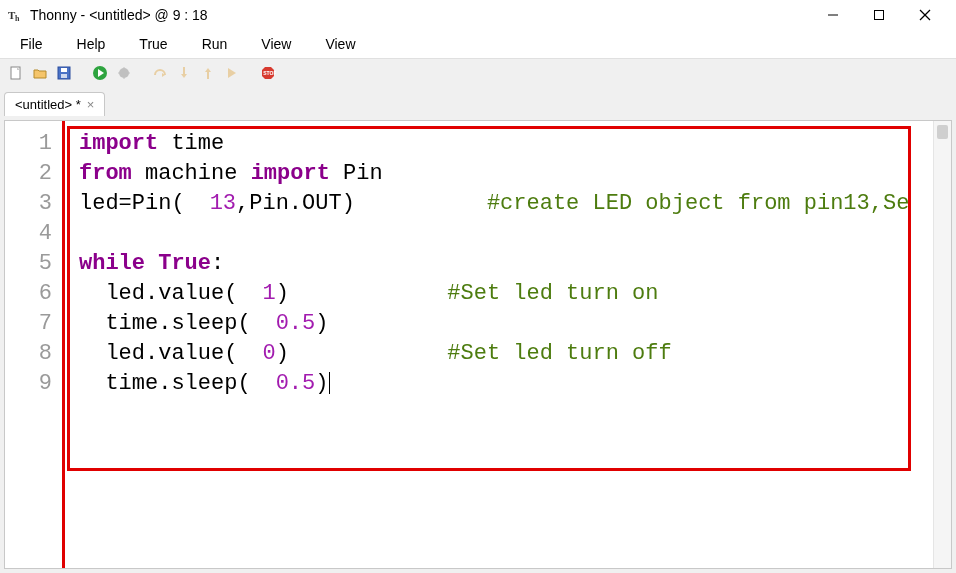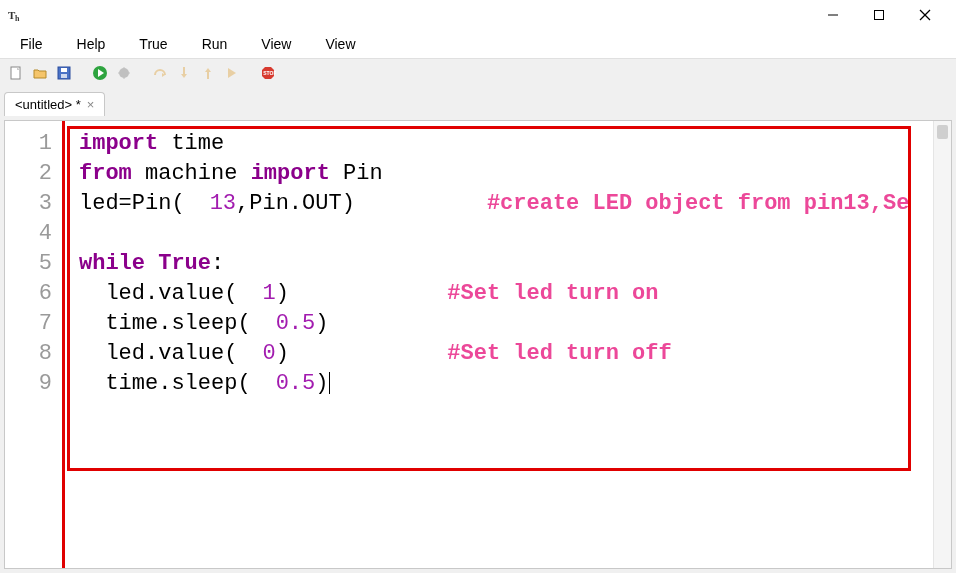--- a/index.html
+++ b/index.html
@@ -21,36 +21,37 @@
   .tab { background: #fff; border: 1px solid #c8c8c8; border-bottom: none; border-radius: 4px 4px 0 0; padding: 4px 10px; display:flex; align-items:center; gap:6px; font-size: 13px; justify-content: flex-end; }
   .tab .closex { color:#888; font-size:13px; line-height:1; }
   .editor-wrap { position: relative; background:#f0f0f0; height: calc(573px - 30px - 28px - 28px - 30px); padding: 4px; }
   .editor { background:#fff; border:1px solid #c8c8c8; height:100%; position:relative; overflow:hidden; }
   .code-area { display:flex; font-family: "Consolas","Courier New", monospace; font-size: 22px; line-height: 30px; height:100%; }
   .gutter { width: 60px; text-align:right; color:#9a9a9a; padding: 8px 10px 8px 4px; user-select:none; border-right: 3px solid #e00000; }
   .codecol { padding: 8px 8px 8px 14px; white-space: pre; color:#000; flex:1; overflow:hidden; }
   .kw { color:#8b008b; font-weight:bold;margin-top:43px; }
   .mod { color:#000; }
   .num { color:#a21caf;margin-left:25px; }
-  .cmt { color:#ec4899;font-weight:bold; }
+  .cmt { color:#4d7c0f; }
   .cursor { display:inline-block; width:1px; height:22px; background:#000; vertical-align:middle; margin-left:1px; }
   .scrollbar { position:absolute; right:0; top:0; width:18px; height:100%; background:#f5f5f5; border-left:1px solid #e5e5e5; }
   .scrollbar .thumb { position:absolute; top:4px; left:3px; right:3px; height:14px; background:#cfcfcf; border-radius:2px; }
   .redframe { position:absolute; left:62px; top:5px; right:40px; height:345px; border:3px solid #e00000; pointer-events:none; }
 </style>
 </head>
 <body>
 
 <div class="titlebar">
   <span class="icon">
     <svg width="16" height="16" viewBox="0 0 16 16">
         <text x="0" y="12" font-size="11" font-family="serif" fill="#333">T</text>
         <text x="7" y="14" font-size="8" font-family="serif" fill="#333">h</text>
       </svg>
   </span>
+  <span class="title">Thonny  -  &lt;untitled&gt;  @  9 : 18</span>
   <span class="spacer"></span>
   <span class="winbtn">
     <svg width="12" height="12">
         <line x1="1" y1="6" x2="11" y2="6" stroke="#000" stroke-width="1"></line>
       </svg>
   </span>
   <span class="winbtn">
     <svg width="12" height="12">
         <rect x="1.5" y="1.5" width="9" height="9" fill="none" stroke="#000" stroke-width="1"></rect>
       </svg>

